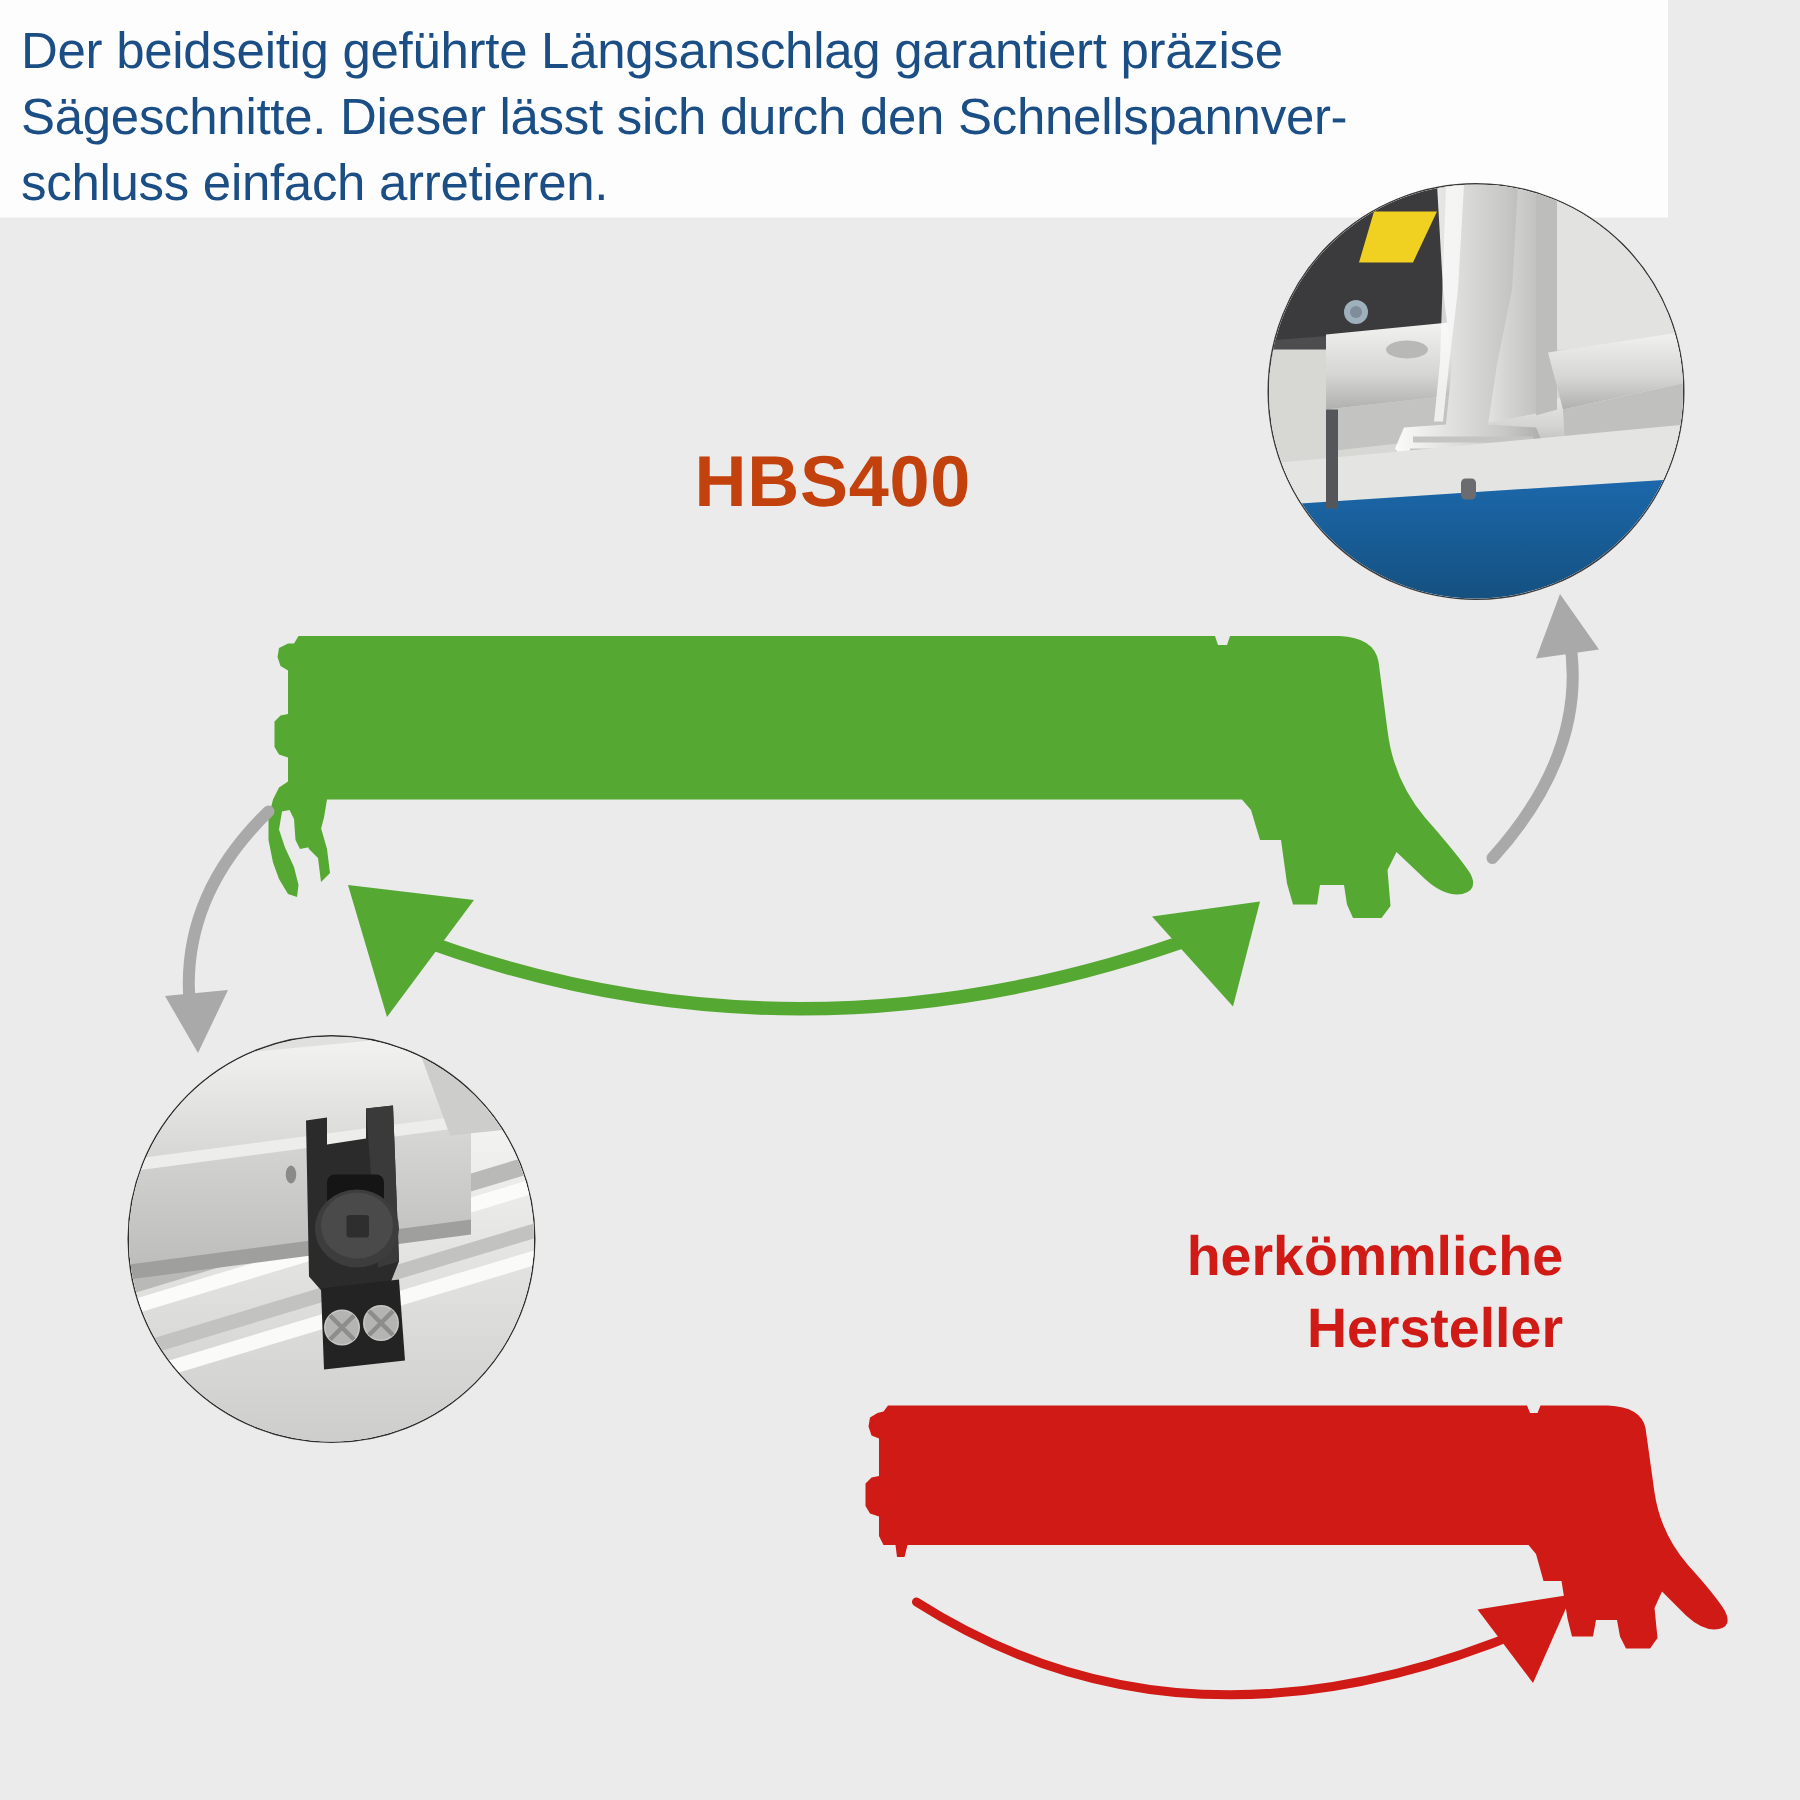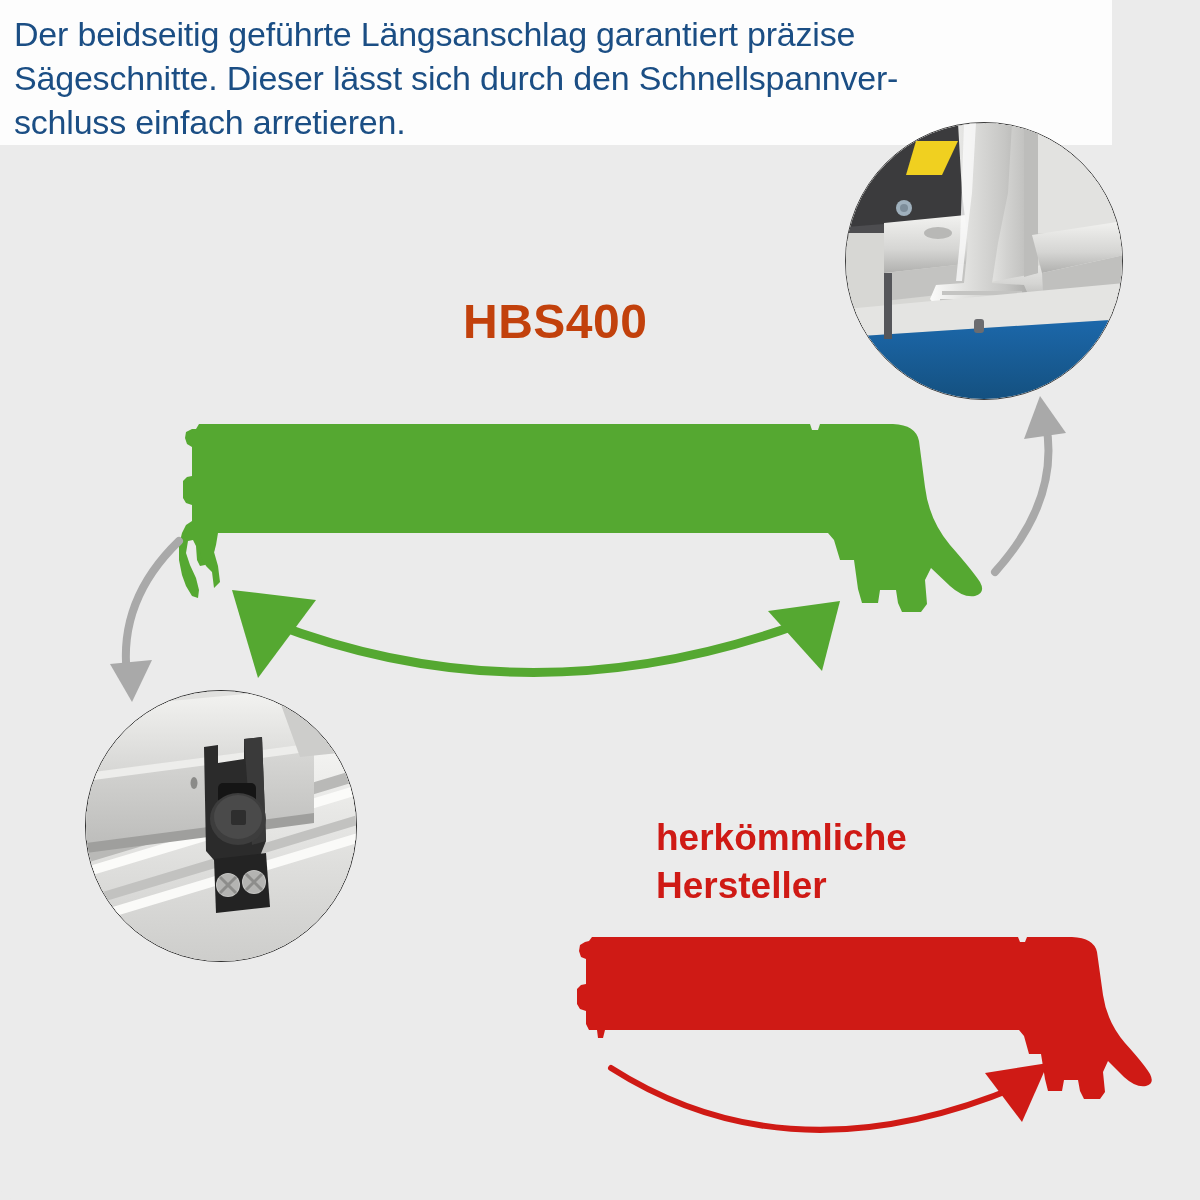--- a/index.html
+++ b/index.html
@@ -49,24 +49,24 @@
     position: absolute;
     left: 463px;
     top: 294px;
     font-size: 48px;
     font-weight: bold;
     color: #c2410c;
     letter-spacing: 0.5px;
   }
   #label-conventional {
     position: absolute;
-    left: 656px;
+    left: 722px;
     top: 814px;
     width: 320px;
-    text-align: left;
+    text-align: right;
     font-size: 37px;
     font-weight: bold;
     line-height: 48px;
     color: #cf1a15;
     white-space: pre-line;
   }
 
   
   .overlay {
     position: absolute;

